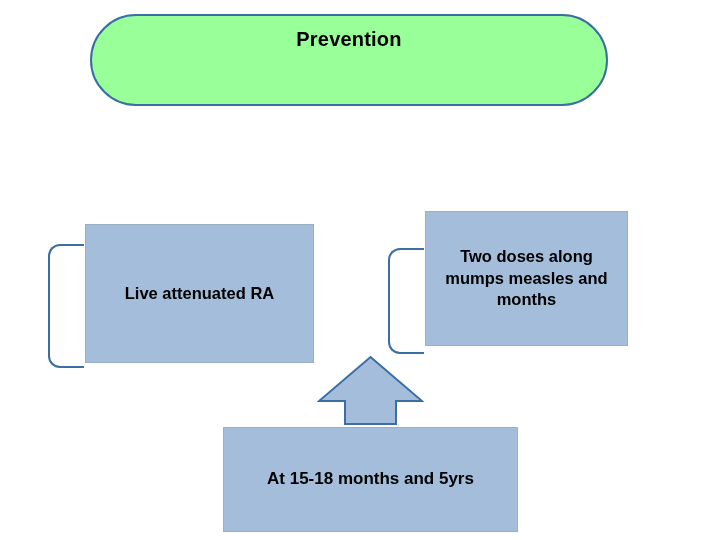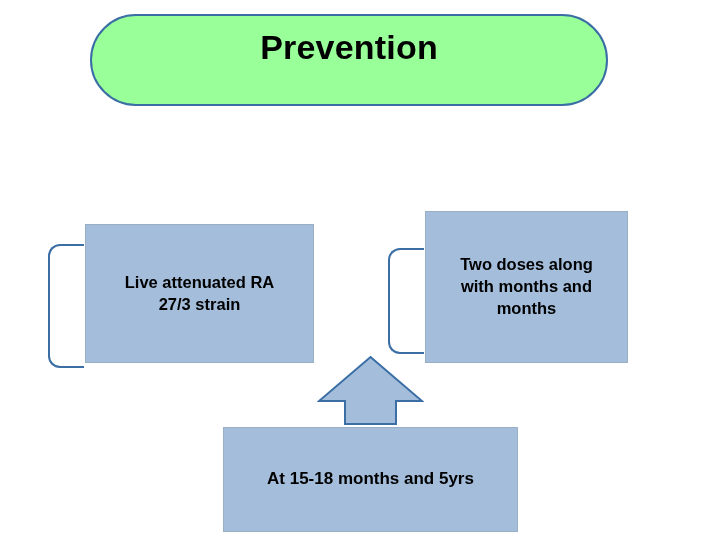--- a/index.html
+++ b/index.html
@@ -30,21 +30,21 @@
     border: 2px solid #3a6ea5;
     border-radius: 46px / 46px;
     box-sizing: border-box;
   }
   .title-text {
     position: absolute;
     left: 90px;
     top: 28px;
     width: 518px;
     text-align: center;
-    font-size: 34px;
+    font-size: 20px;
     font-weight: bold;
     color: #000000;
     letter-spacing: 0.2px;
   }
 
   
   .box {
     position: absolute;
     background: #a3bdda;
     border: 1px solid #9aaec6;
@@ -64,21 +64,21 @@
     left: 85px;
     top: 211px;
     width: 229px;
     height: 139px;
     margin-top: 13px;
   }
   #box-right {
     left: 425px;
     top: 211px;
     width: 203px;
-    height: 152px;
+    height: 135px;
   }
   #box-bottom {
     left: 223px;
     top: 427px;
     width: 295px;
     height: 105px;
     font-size: 17px;
   }
 
   
@@ -121,28 +121,27 @@
   <div class="title-pill"></div>
   <div class="title-text">Prevention</div>
 
   <div class="bracket" id="bracket-left"></div>
 
   <div class="bracket" id="bracket-right"></div>
 
   <div class="box" id="box-left">
     <span>
       <span>Live attenuated  RA</span>
-      <span>27/3 strain</span>
     </span>
   </div>
 
   <div class="box" id="box-right">
     <span>
       <span>Two doses along</span>
-      <span>with months and</span>
+      <span>mumps measles and</span>
       <span>months</span>
     </span>
   </div>
 
   <svg id="up-arrow" viewBox="0 0 107 71">
     <polygon points="53.5,2 105,46 79,46 79,69 28,69 28,46 2,46" fill="#a3bdda" stroke="#3a6ea5" stroke-width="2" stroke-linejoin="miter"></polygon>
   </svg>
 
   <div class="box" id="box-bottom">
     <span>At 15-18 months and 5yrs</span>

